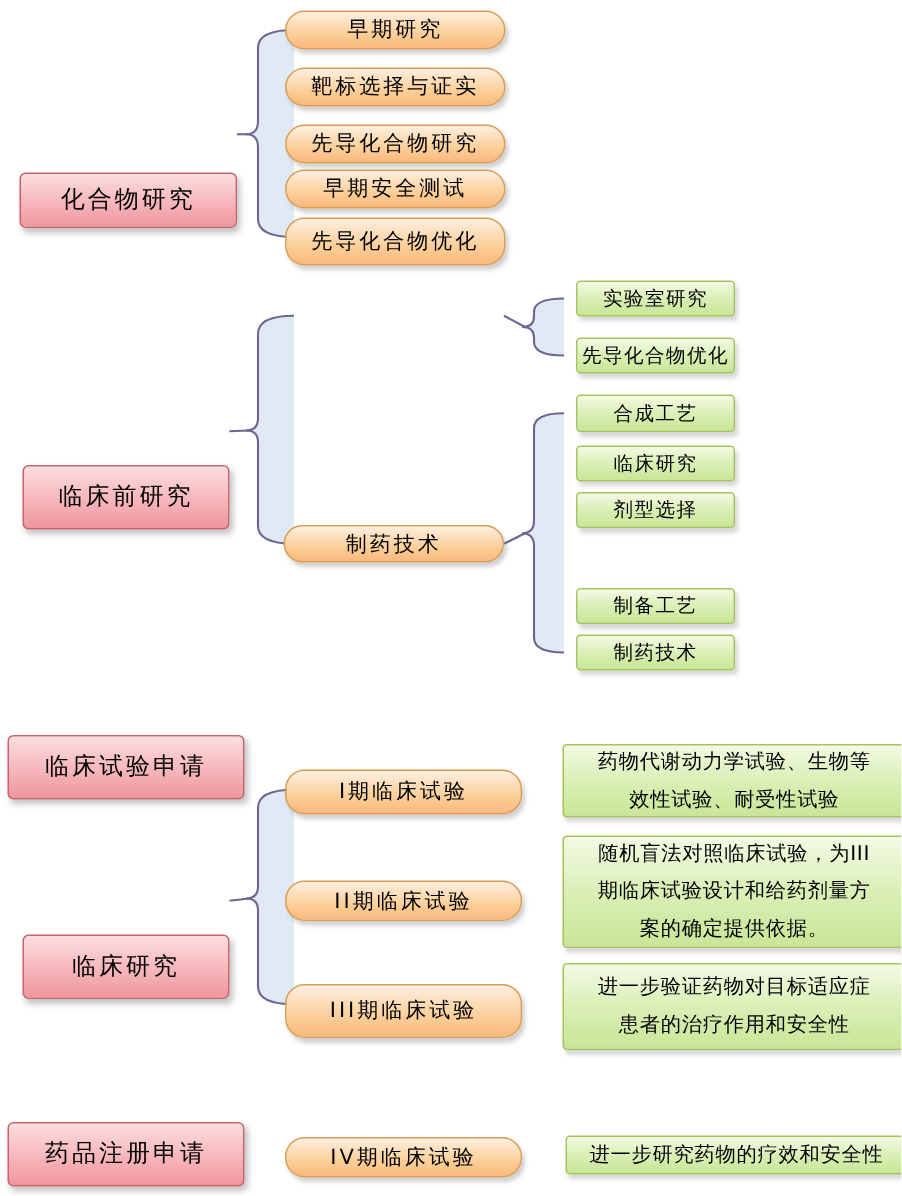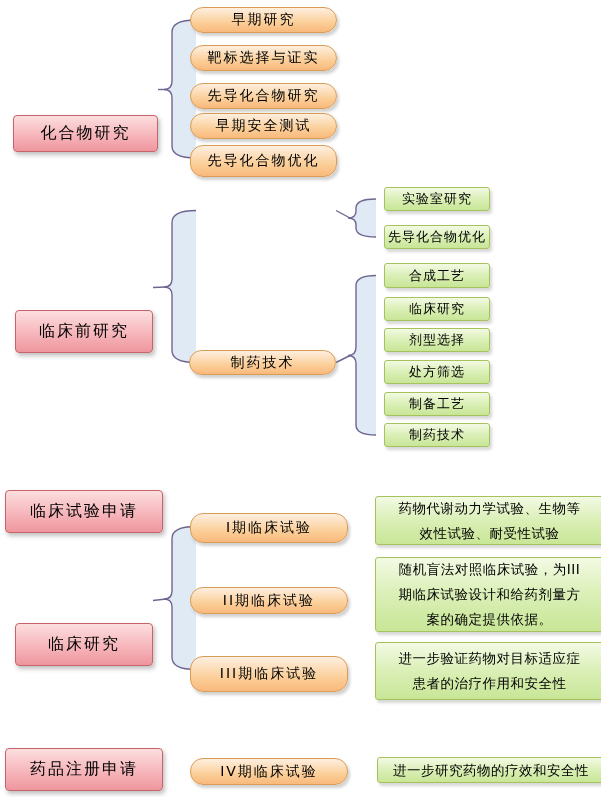--- a/index.html
+++ b/index.html
@@ -97,21 +97,20 @@
   <div class="box phase" style="left:190px;top:145px;width:147px;height:32px">先导化合物优化</div>
 
   <div class="box phase" style="left:189px;top:350px;width:147px;height:25px">制药技术</div>
 
   <div class="box detail" style="left:372px;top:187px;width:106px;height:24px">实验室研究</div>
   <div class="box detail" style="left:372px;top:225px;width:106px;height:24px">先导化合物优化</div>
 
   <div class="box detail" style="left:372px;top:263px;width:106px;height:25px">合成工艺</div>
   <div class="box detail" style="left:372px;top:297px;width:106px;height:24px">临床研究</div>
   <div class="box detail" style="left:372px;top:328px;width:106px;height:24px">剂型选择</div>
-  <div class="box detail" style="left:372px;top:360px;width:106px;height:24px">处方筛选</div>
   <div class="box detail" style="left:372px;top:392px;width:106px;height:24px">制备工艺</div>
   <div class="box detail" style="left:372px;top:423px;width:106px;height:24px">制药技术</div>
 
   <div class="box phase" style="left:190px;top:513px;width:158px;height:30px">I期临床试验</div>
   <div class="box phase" style="left:190px;top:587px;width:158px;height:27px">II期临床试验</div>
   <div class="box phase" style="left:190px;top:656px;width:158px;height:36px">III期临床试验</div>
   <div class="box phase" style="left:190px;top:758px;width:158px;height:27px">IV期临床试验</div>
 
   <div class="box detail desc" style="left:363px;top:496px;width:229px;height:49px">药物代谢动力学试验、生物等
 效性试验、耐受性试验</div>

